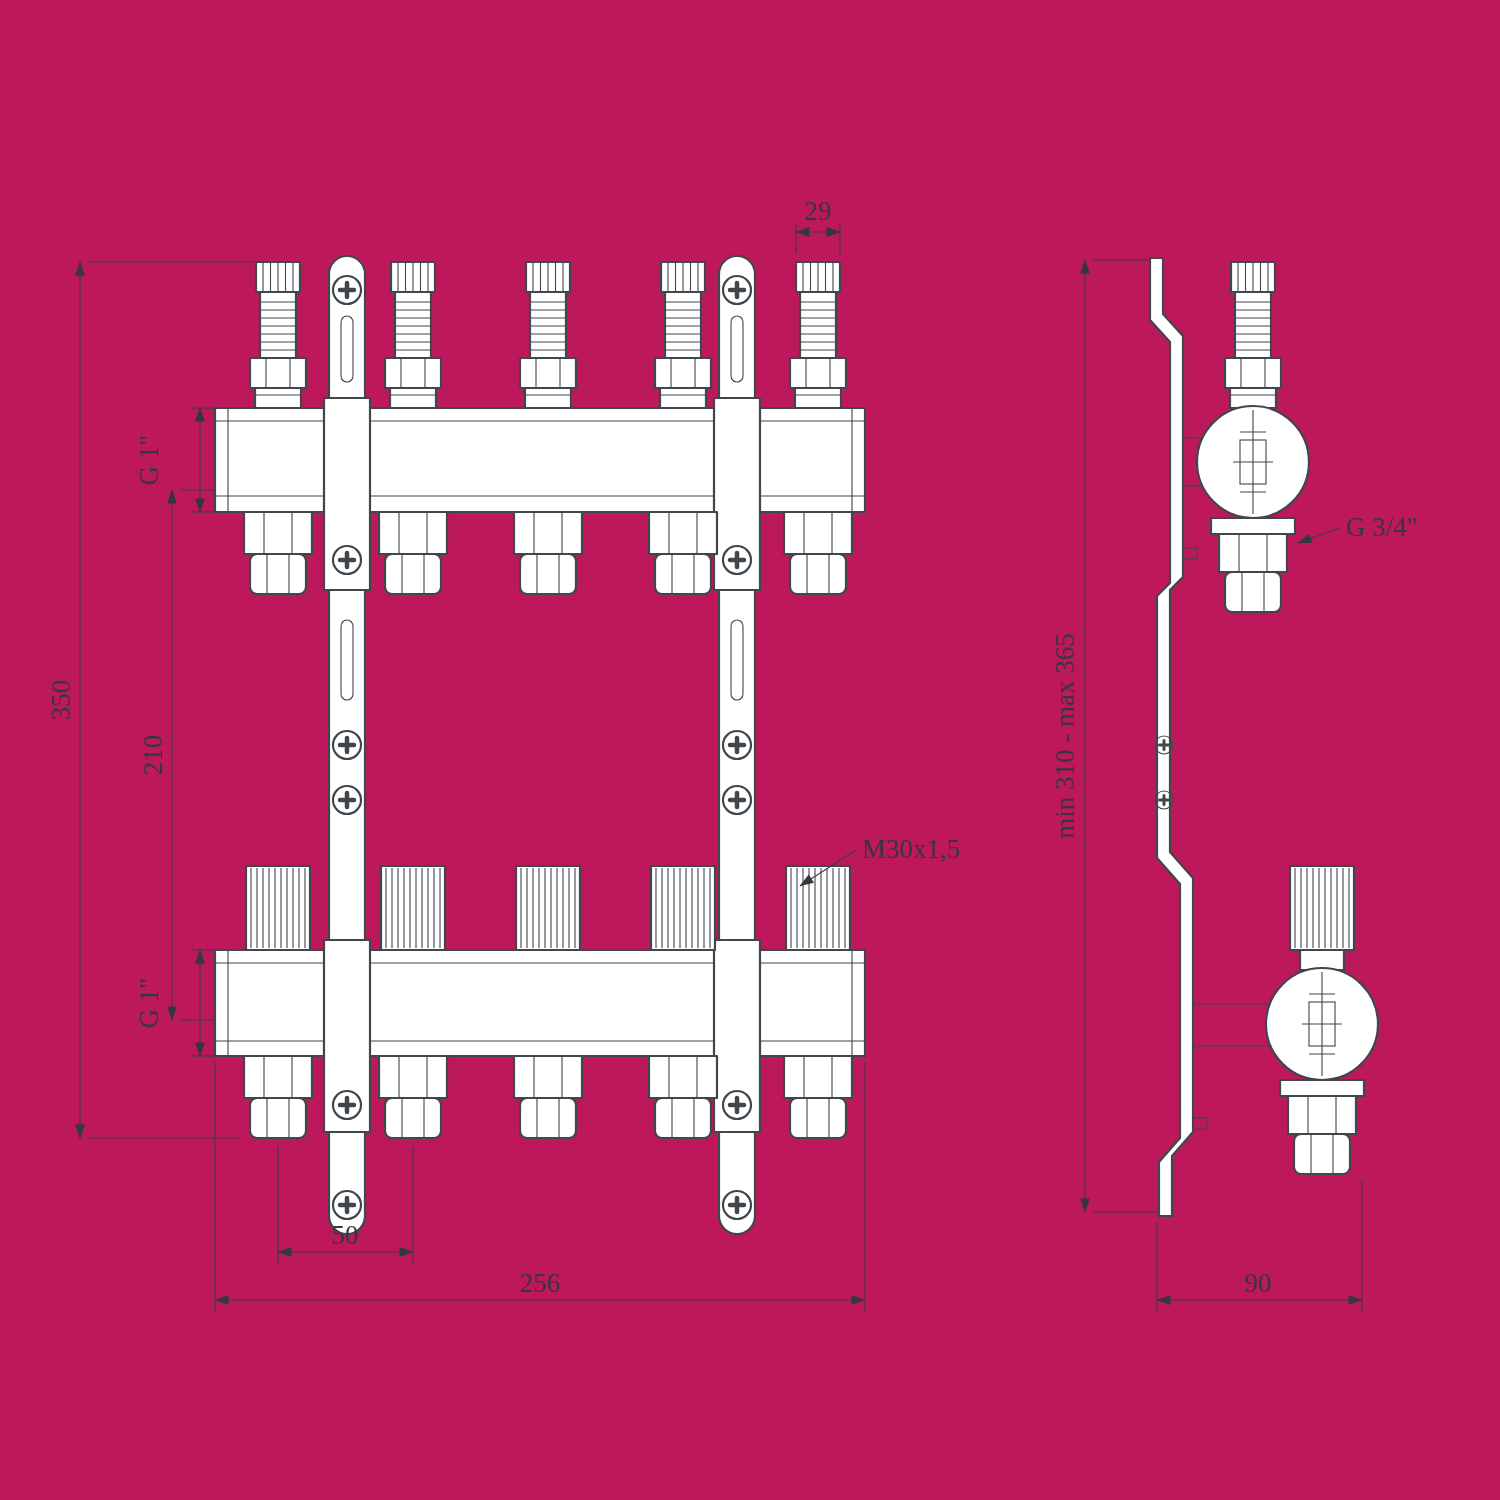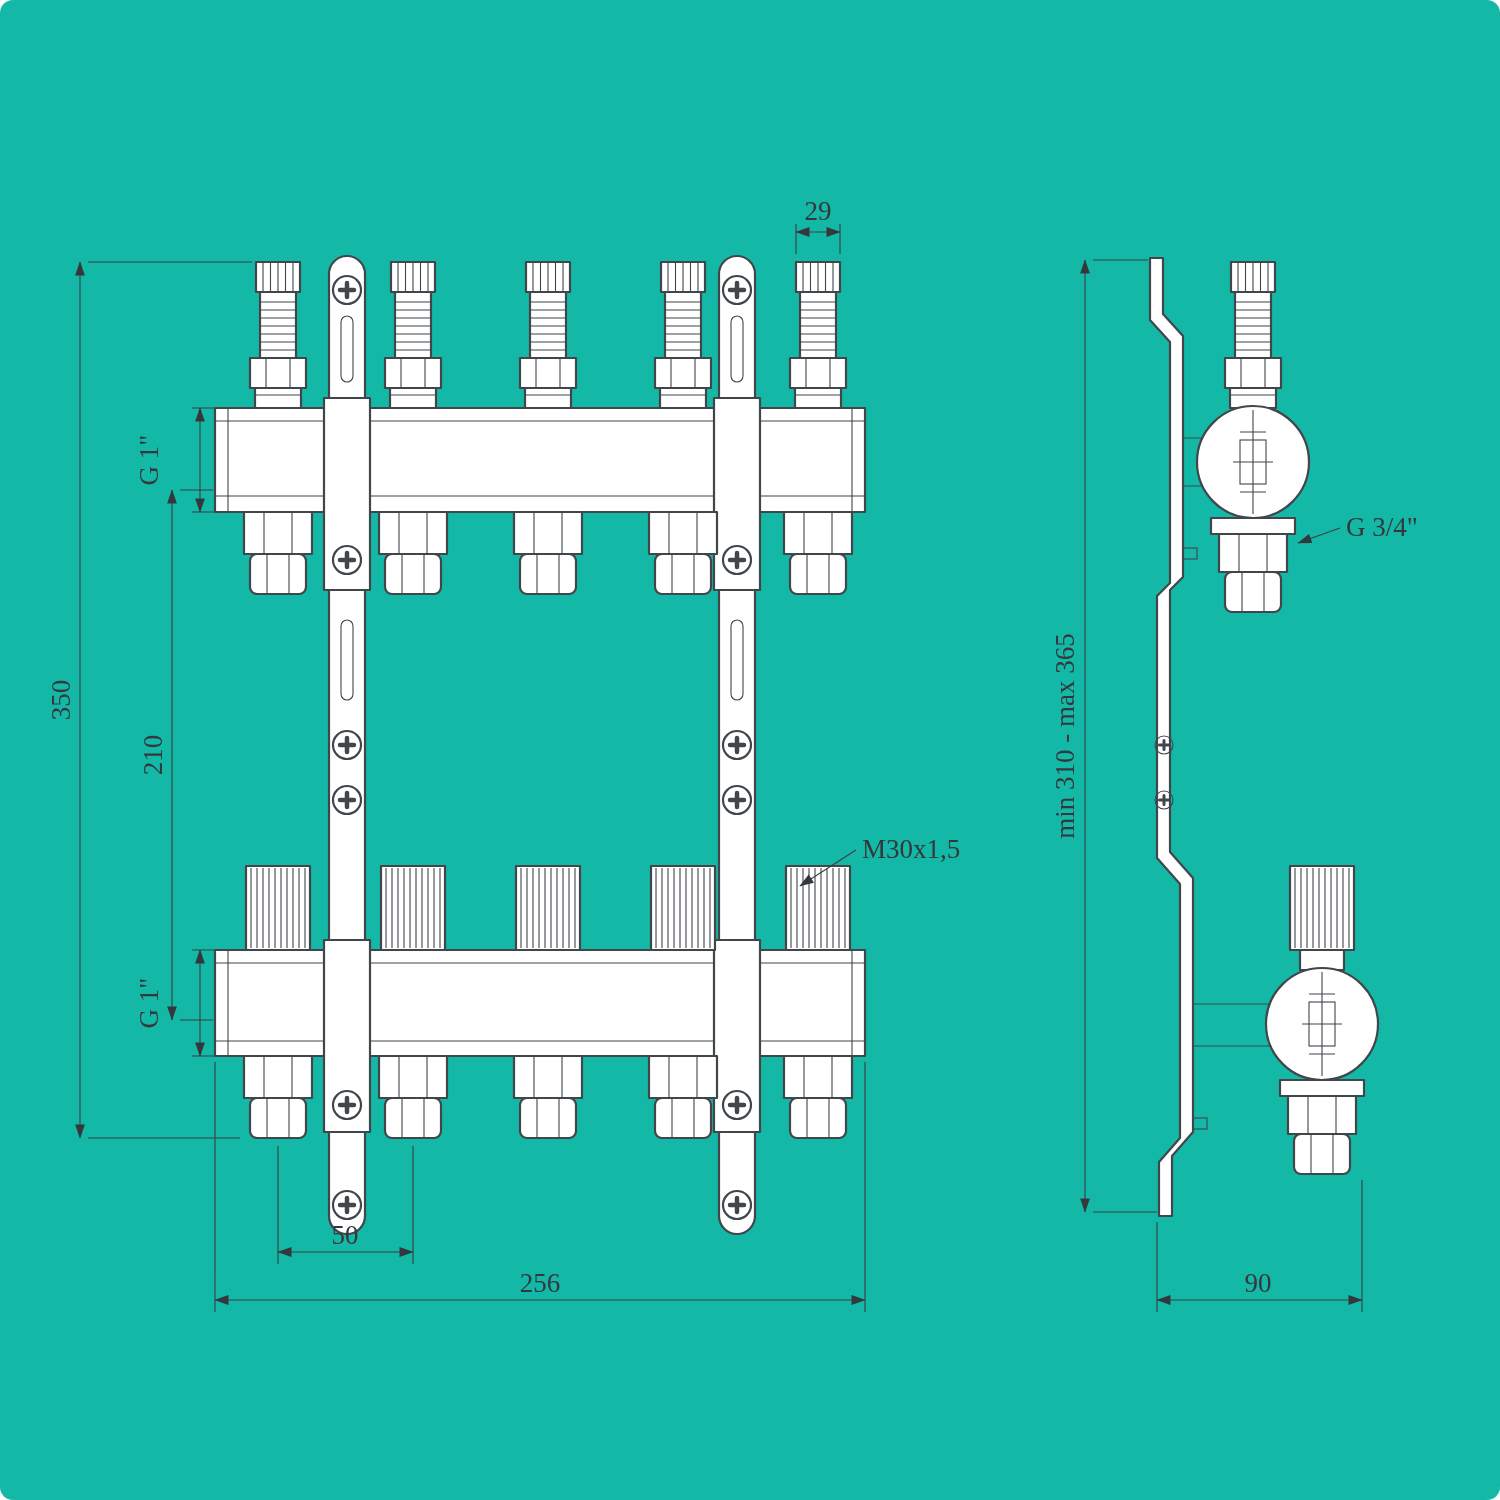--- a/index.html
+++ b/index.html
@@ -1,16 +1,16 @@
 <!DOCTYPE html>
 <html><head>
 <meta charset="utf-8">
 <style>
   html,body{margin:0;padding:0;background:#ffffff;}
-  .canvas{position:relative;width:1500px;height:1500px;background:#14b8a6;overflow:hidden;border-radius:13px;}
+  .canvas{position:relative;width:1500px;height:1500px;background:#be185d;overflow:hidden;}
   svg{display:block;}
   .ol{stroke:#41464b;stroke-width:2.2;fill:none;stroke-linejoin:round;}
   .f{fill:#ffffff;}
   .d{stroke:#41464b;stroke-width:1.1;fill:none;}
   .dim{stroke:#3a3f44;stroke-width:1.1;fill:none;}
   .scr{stroke:#41464b;stroke-width:4.5;fill:none;stroke-linecap:round;}
   .scr2{stroke:#41464b;stroke-width:3;fill:none;stroke-linecap:round;}
   .lbl{font-family:"Liberation Serif",serif;font-size:27px;fill:#34383c;}
   marker path{fill:#34383c;stroke:none;}
 </style>

